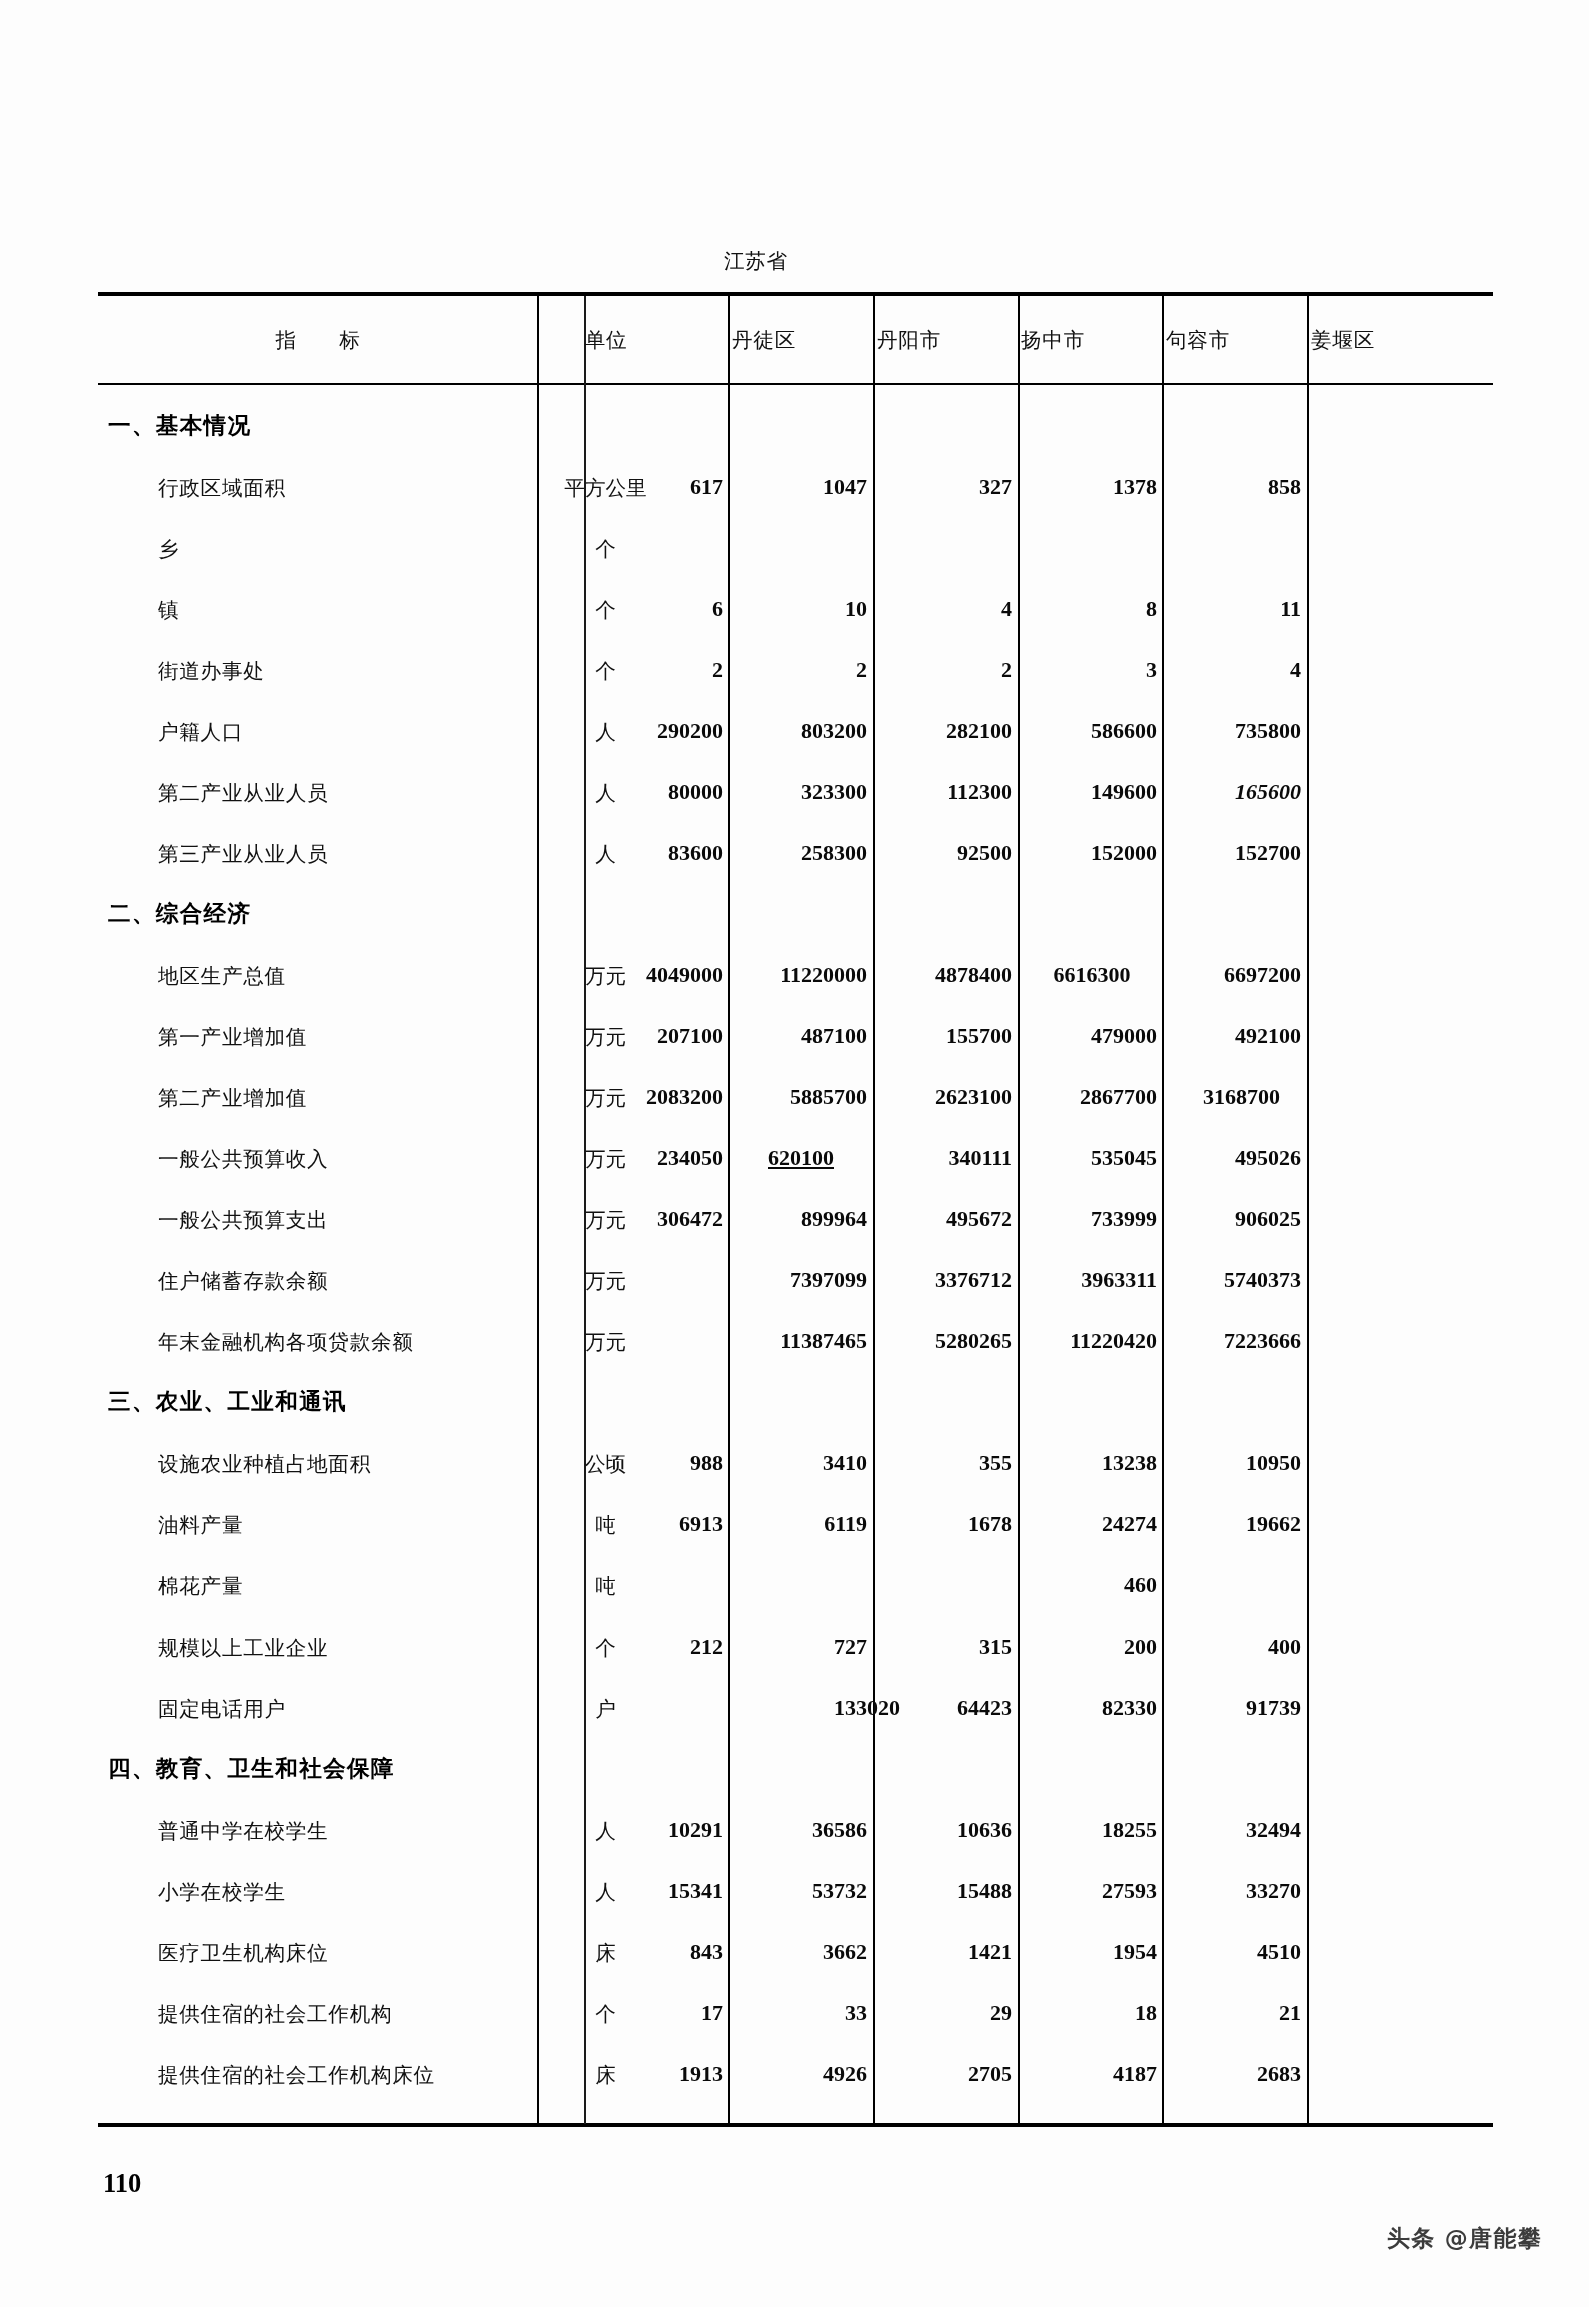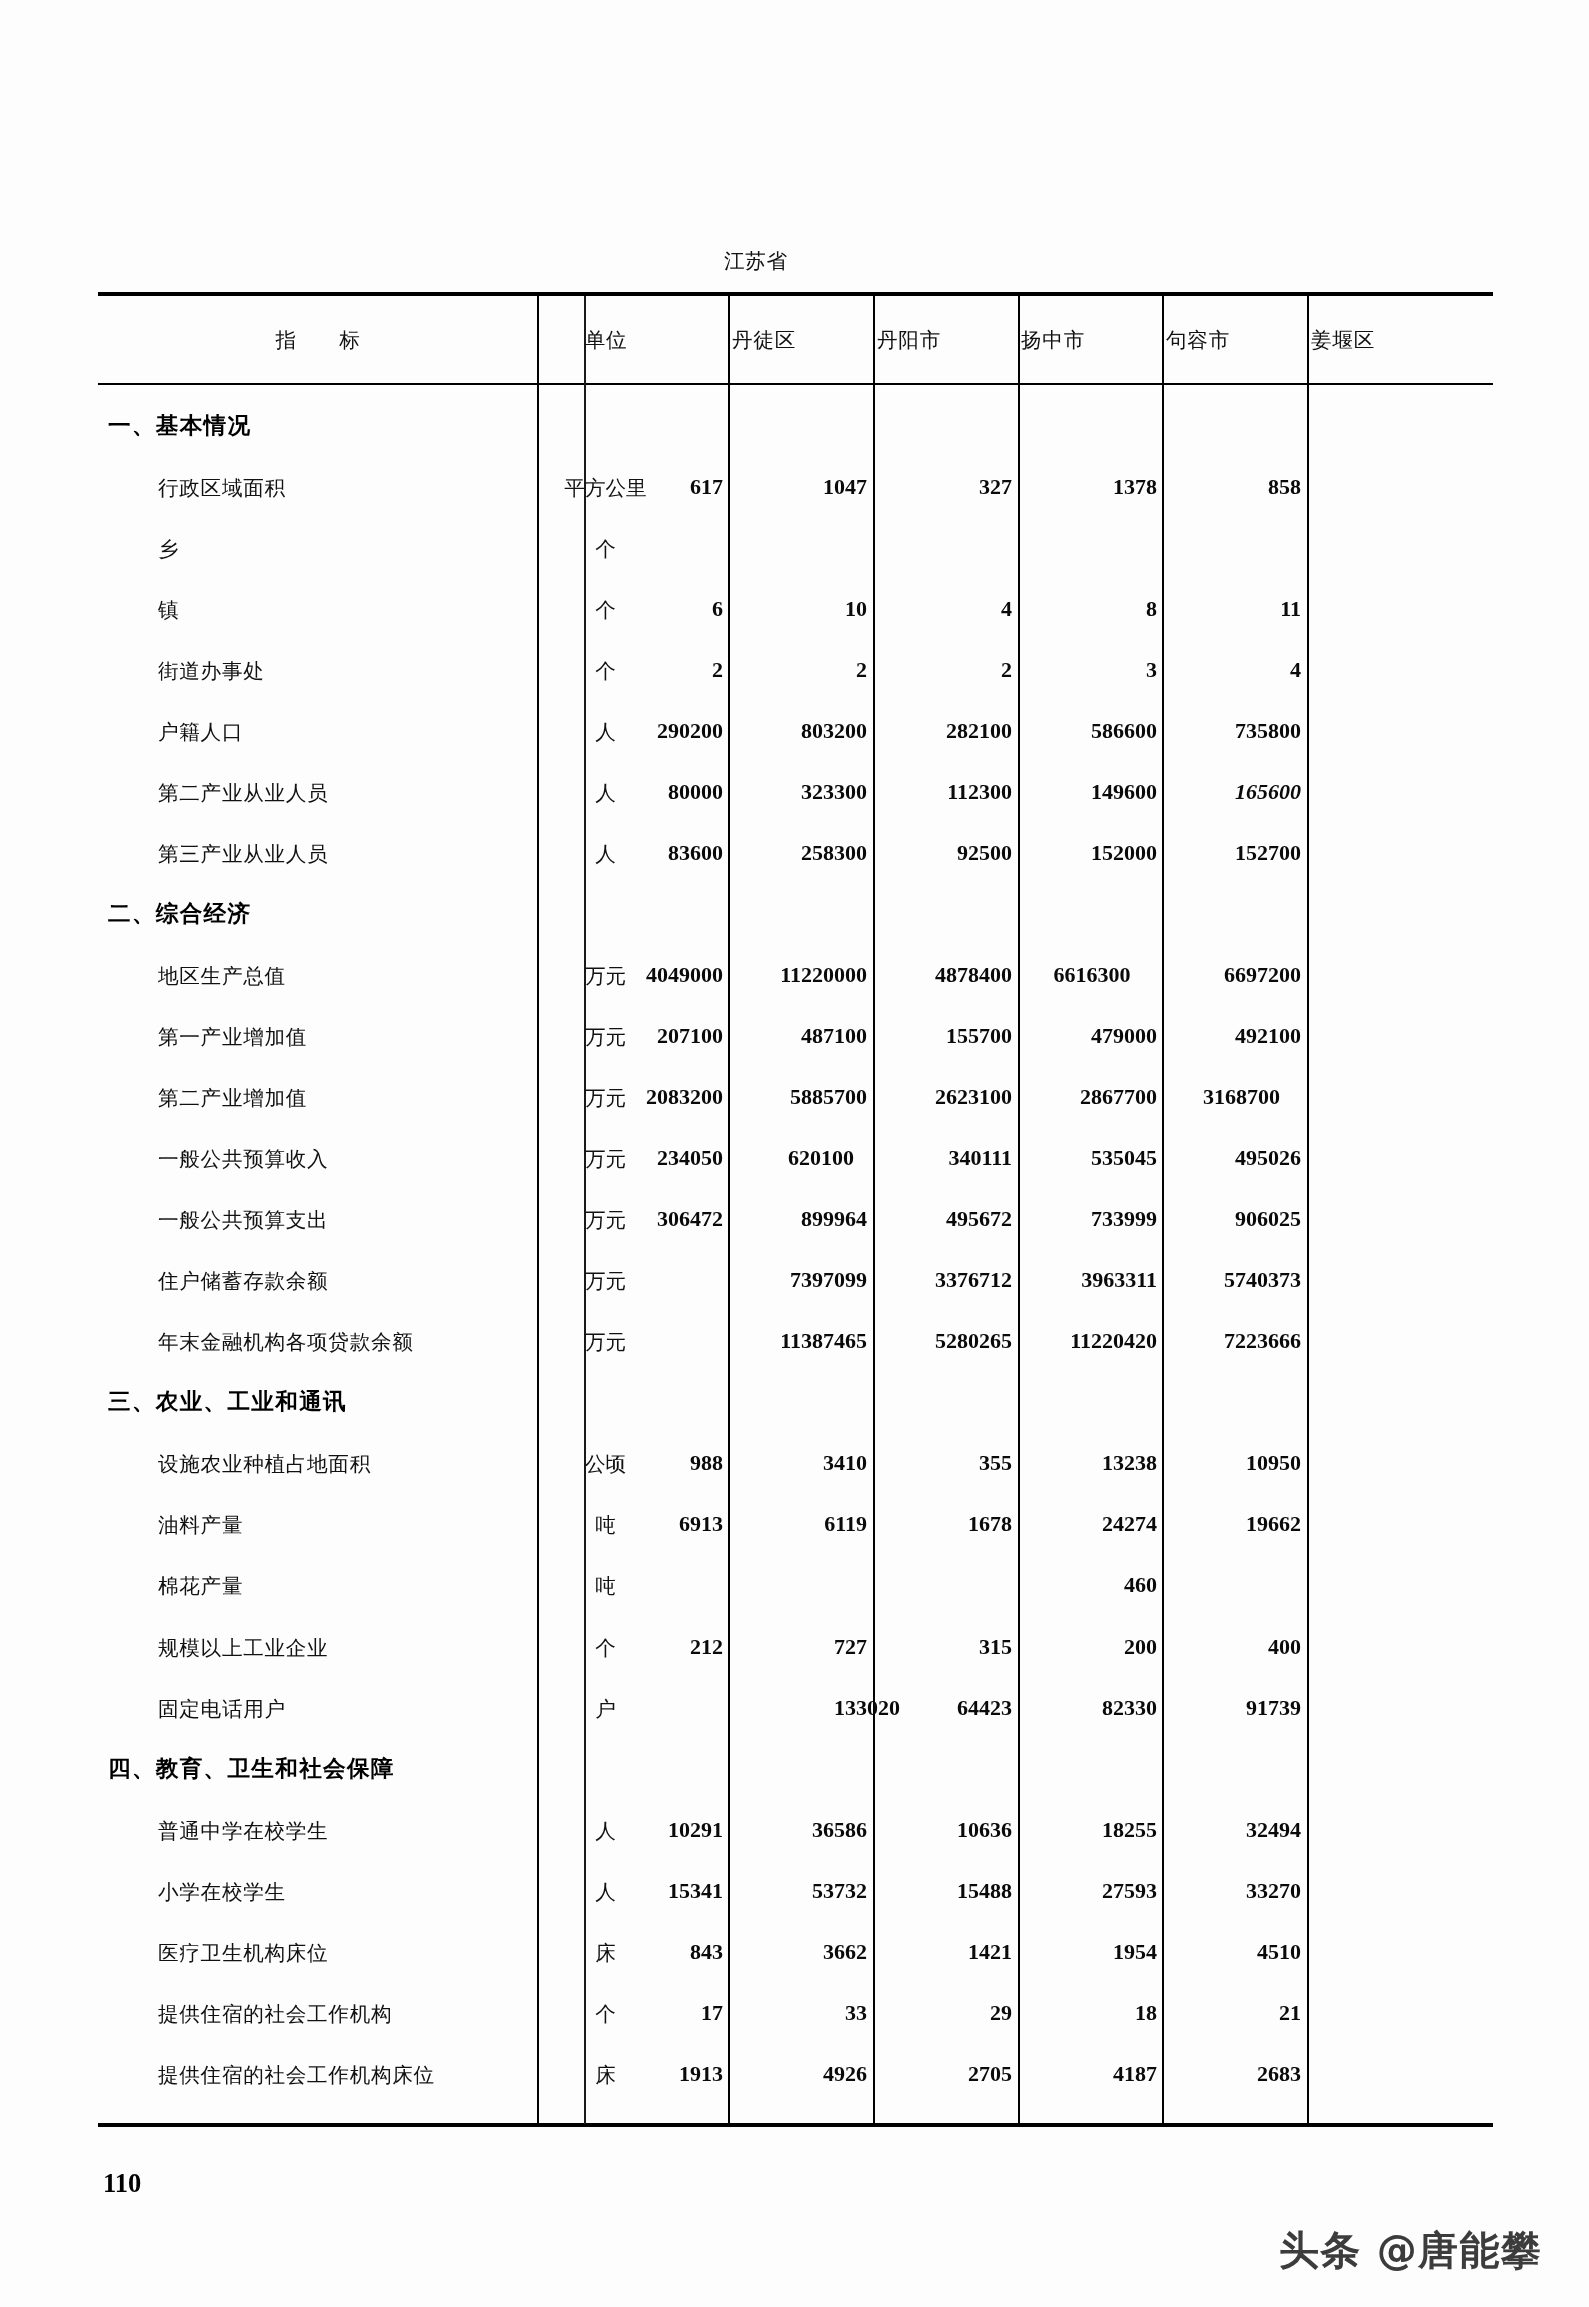--- a/index.html
+++ b/index.html
@@ -223,21 +223,21 @@
     font-family: "Liberation Serif", "DejaVu Serif", serif;
     font-size: 26.5px;
     font-weight: bold;
     color: #000000;
   }
   .watermark {
     position: absolute;
     right: 48px;
     top: 2223px;
     font-family: "DejaVu Sans", sans-serif;
-    font-size: 40px;
+    font-size: 23px;
     font-weight: bold;
     color: #2c2c2c;
     letter-spacing: 1.3px;
     white-space: nowrap;
     opacity: 0.92;
   }
 </style>
 </head>
 <body>
 
@@ -358,21 +358,21 @@
         <div class="val" style="left: 495px;">2083200</div>
         <div class="val" style="left: 639px;">5885700</div>
         <div class="val" style="left: 784px;">2623100</div>
         <div class="val" style="left: 929px;">2867700</div>
         <div class="val" style="left: 1052px;">3168700</div>
       </div>
       <div class="row" style="top: 1130px;">
         <div class="ind-label">一般公共预算收入</div>
         <div class="unit">万元</div>
         <div class="val" style="left: 495px;">234050</div>
-        <div class="val" style="left: 626px;">620100</div>
+        <div class="val" style="left: 606px; text-decoration: underline;">620100</div>
         <div class="val" style="left: 784px;">340111</div>
         <div class="val" style="left: 929px;">535045</div>
         <div class="val" style="left: 1073px;">495026</div>
       </div>
       <div class="row" style="top: 1191px;">
         <div class="ind-label">一般公共预算支出</div>
         <div class="unit">万元</div>
         <div class="val" style="left: 495px;">306472</div>
         <div class="val" style="left: 639px;">899964</div>
         <div class="val" style="left: 784px;">495672</div>

